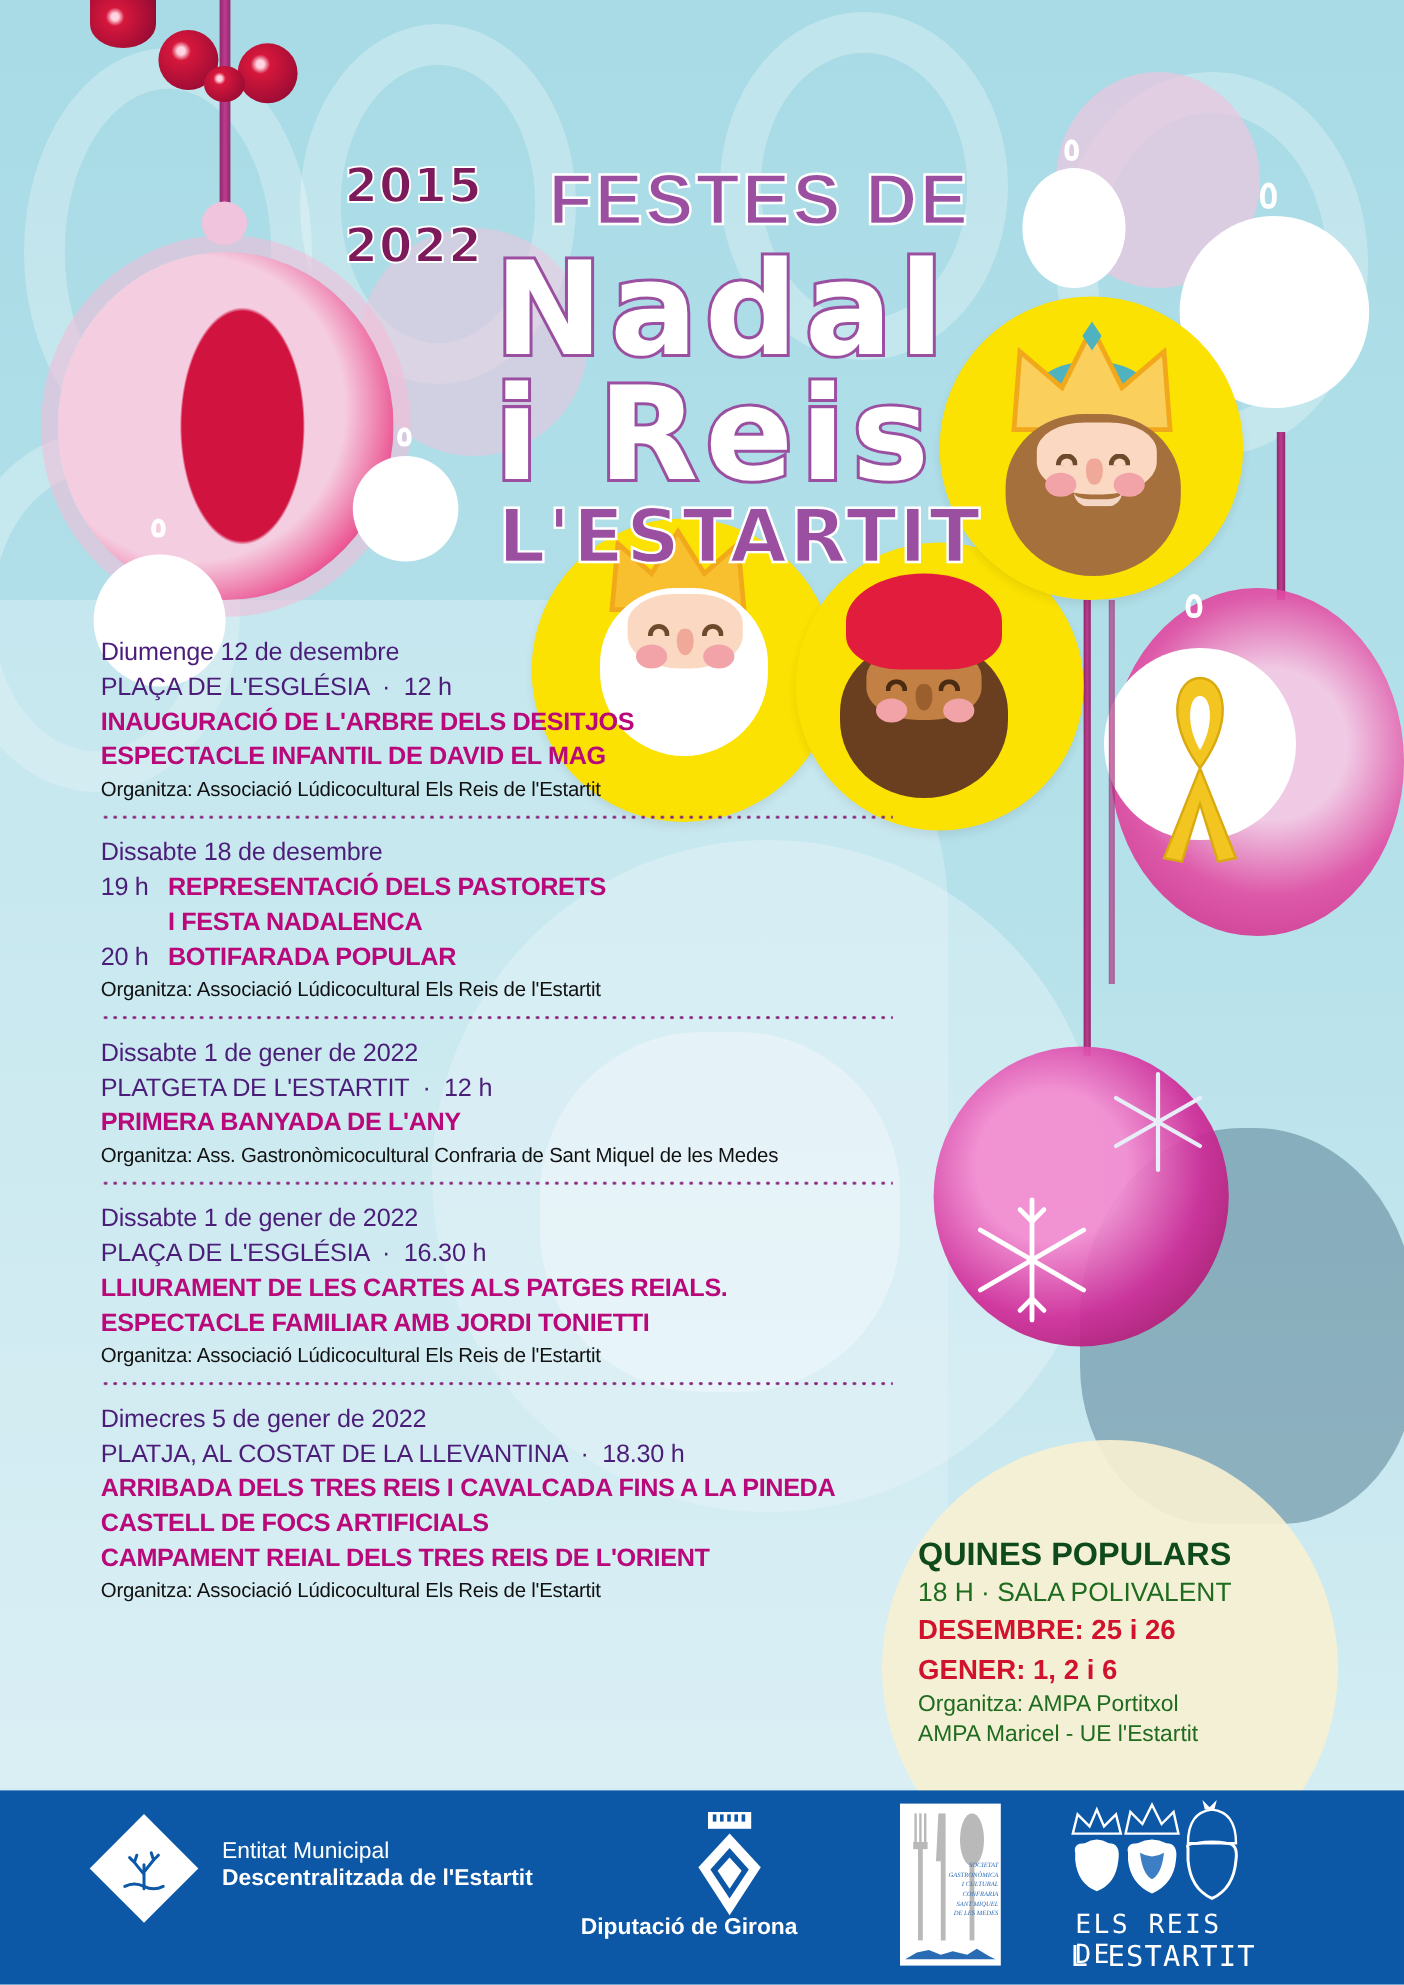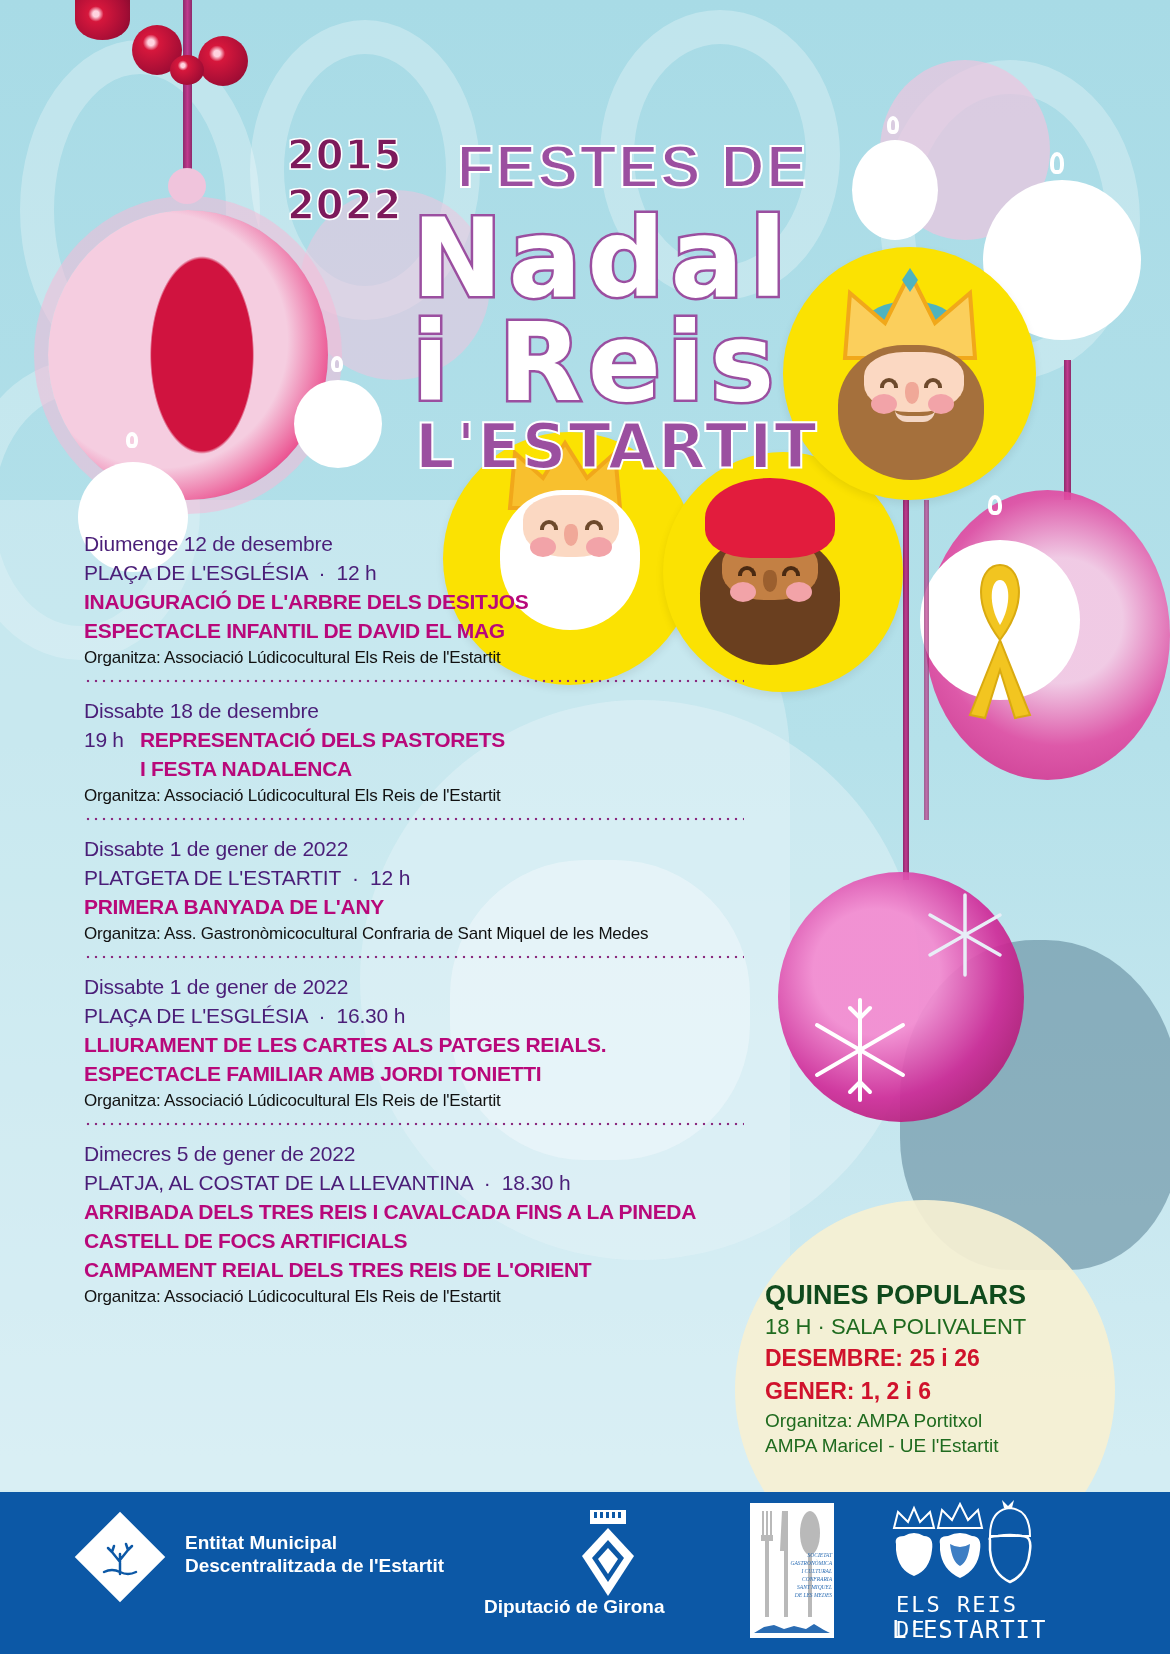--- a/index.html
+++ b/index.html
@@ -206,20 +206,21 @@
       <div class="line title">INAUGURACIÓ DE L'ARBRE DELS DESITJOS</div>
       <div class="line title">ESPECTACLE INFANTIL DE DAVID EL MAG</div>
       <div class="line org">Organitza: Associació Lúdicocultural Els Reis de l'Estartit</div>
       <div class="sep"></div>
     </div>
 
     <div class="event">
       <div class="line date">Dissabte 18 de desembre</div>
       <div class="line title"><span class="time-label">19 h</span><span>REPRESENTACIÓ DELS PASTORETS</span></div>
       <div class="line title"><span class="indent"></span><span>I FESTA NADALENCA</span></div>
+      <div class="line title"><span class="time-label">20 h</span><span>BOTIFARADA POPULAR</span></div>
       <div class="line org">Organitza: Associació Lúdicocultural Els Reis de l'Estartit</div>
       <div class="sep"></div>
     </div>
 
     <div class="event">
       <div class="line date">Dissabte 1 de gener de 2022</div>
       <div class="line place" style="white-space:pre;">PLATGETA DE L'ESTARTIT  ·  12 h</div>
       <div class="line title">PRIMERA BANYADA DE L'ANY</div>
       <div class="line org">Organitza: Ass. Gastronòmicocultural Confraria de Sant Miquel de les Medes</div>
       <div class="sep"></div>
@@ -255,21 +256,21 @@
   </div>
 
   <div class="footer">
     <div class="emd-diamond"></div>
     <svg style="position:absolute;left:100px;top:48px;" width="40" height="40" viewBox="0 0 40 40">
       <g stroke="#0c58a6" stroke-width="2.5" fill="none" stroke-linecap="round">
         <path d="M20 34 L20 14 M20 22 L12 12 M20 20 L28 10 M12 12 L8 8 M12 12 L14 6 M28 10 L32 6 M28 10 L26 4"></path>
         <path d="M4 32 Q12 28 20 32 T36 32"></path>
       </g>
     </svg>
-    <div class="foot-text" style="left:185px;top:40px;font-size:19px;font-weight:700;">Entitat Municipal</div>
+    <div class="foot-text" style="left:185px;top:40px;font-size:19px;font-weight:400;">Entitat Municipal</div>
     <div class="foot-text" style="left:185px;top:63px;font-size:19px;font-weight:700;">Descentralitzada de l'Estartit</div>
 
     <svg style="position:absolute;left:578px;top:14px;" width="60" height="95" viewBox="0 0 60 95">
       <rect x="12" y="4" width="36" height="14" fill="#fff"></rect>
       <g fill="#0c58a6">
           <rect x="16" y="6" width="3" height="6"></rect>
           <rect x="22" y="6" width="3" height="6"></rect>
           <rect x="28" y="6" width="3" height="6"></rect>
           <rect x="34" y="6" width="3" height="6"></rect>
           <rect x="40" y="6" width="3" height="6"></rect>

